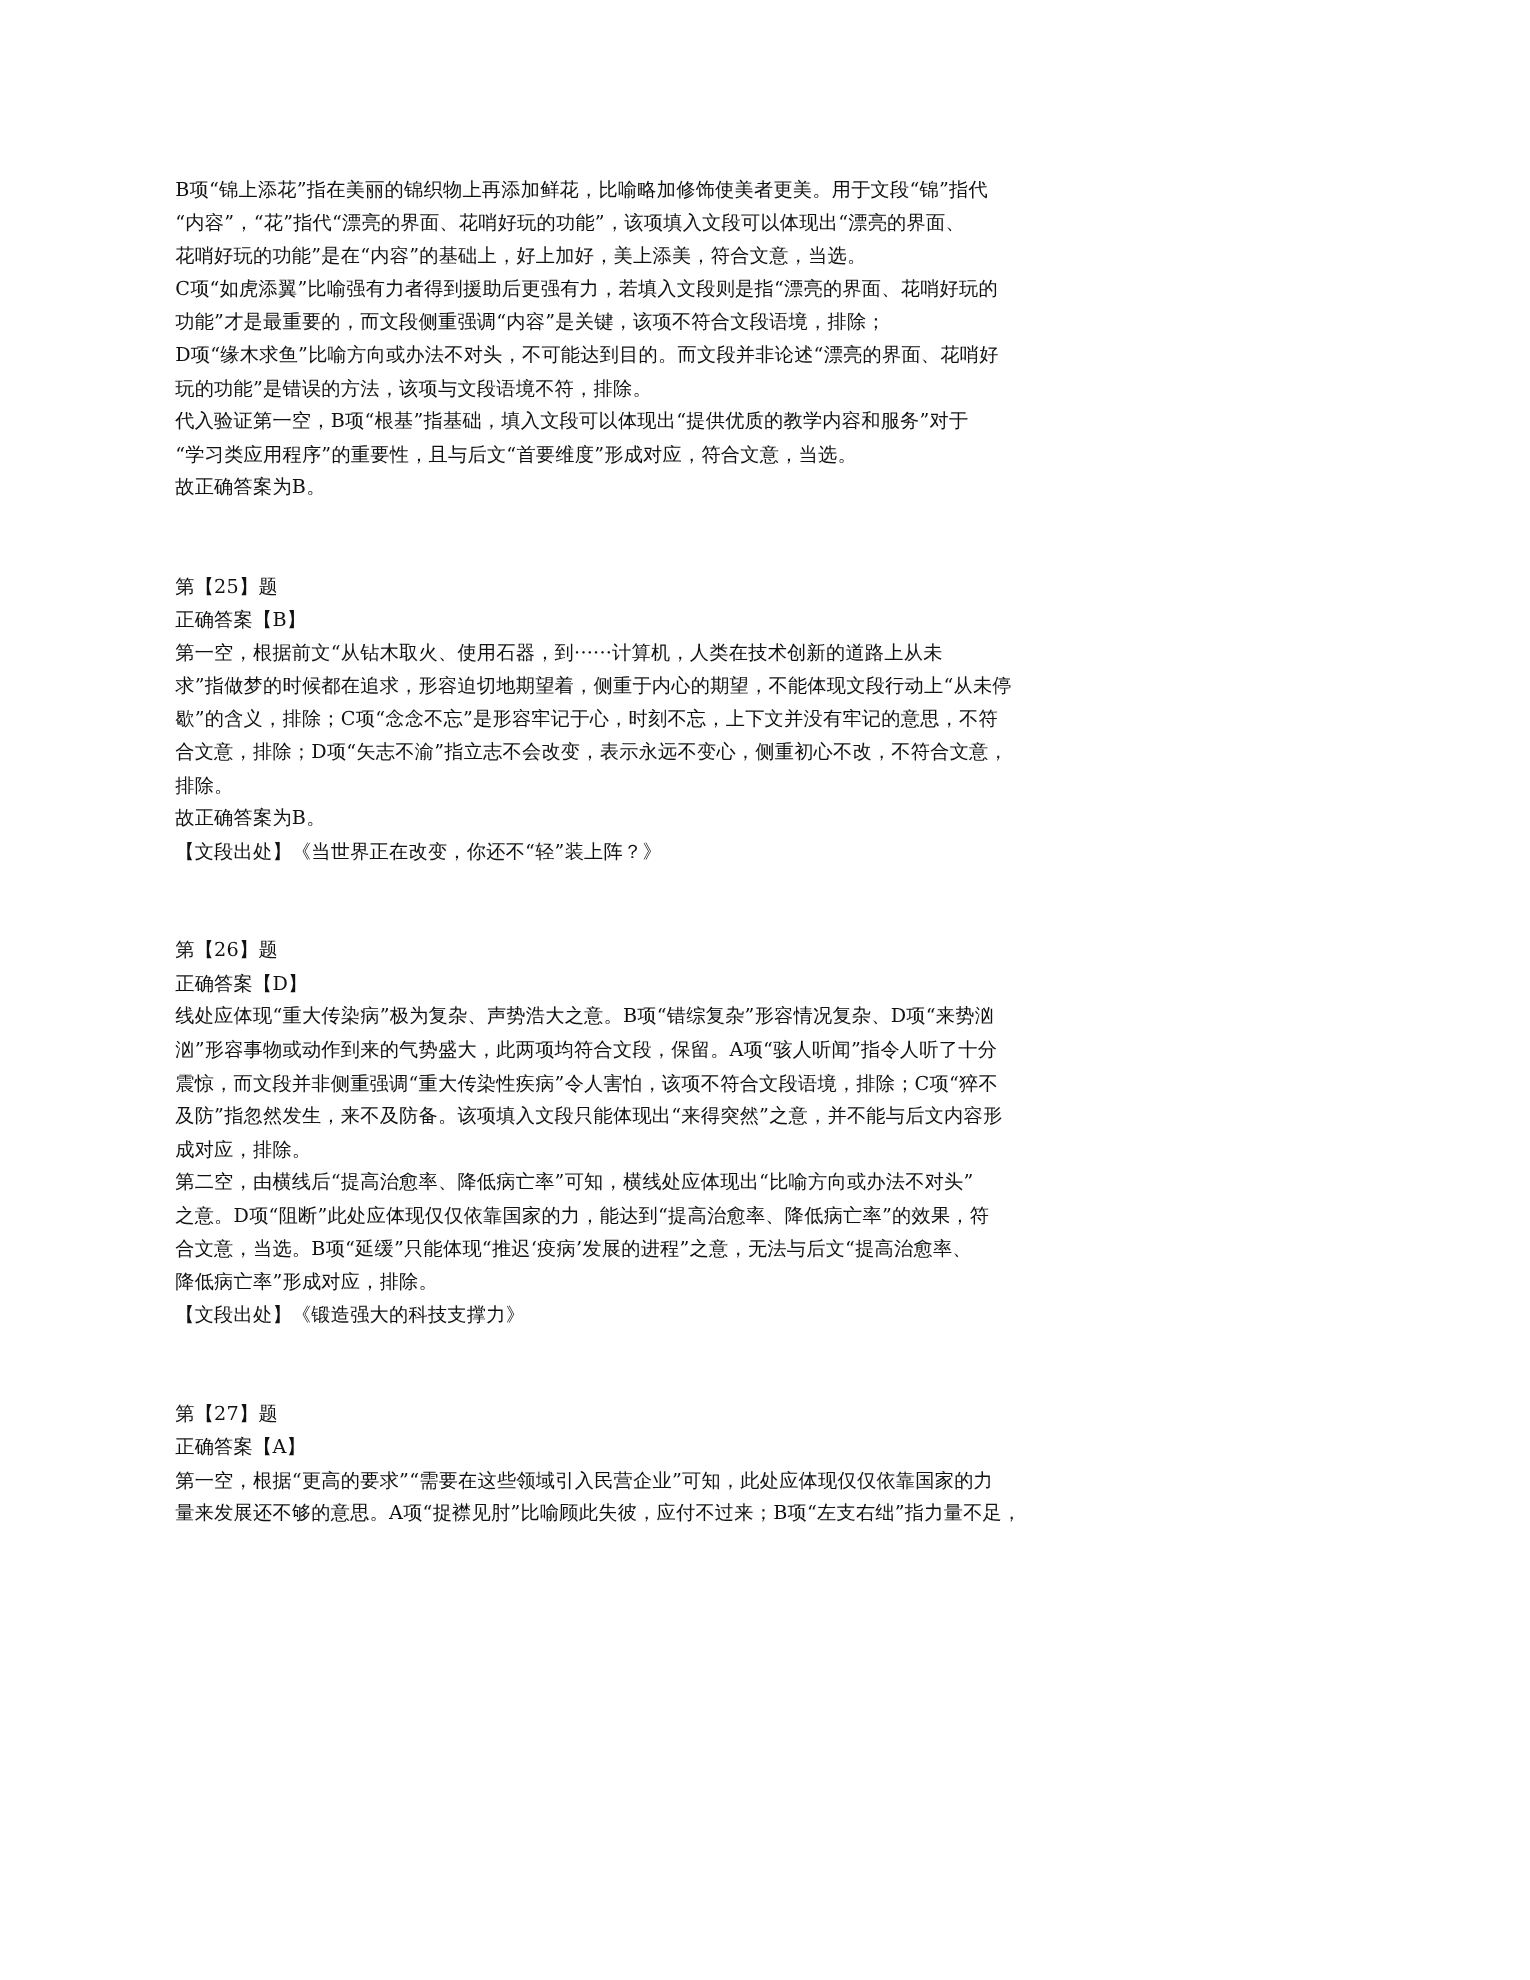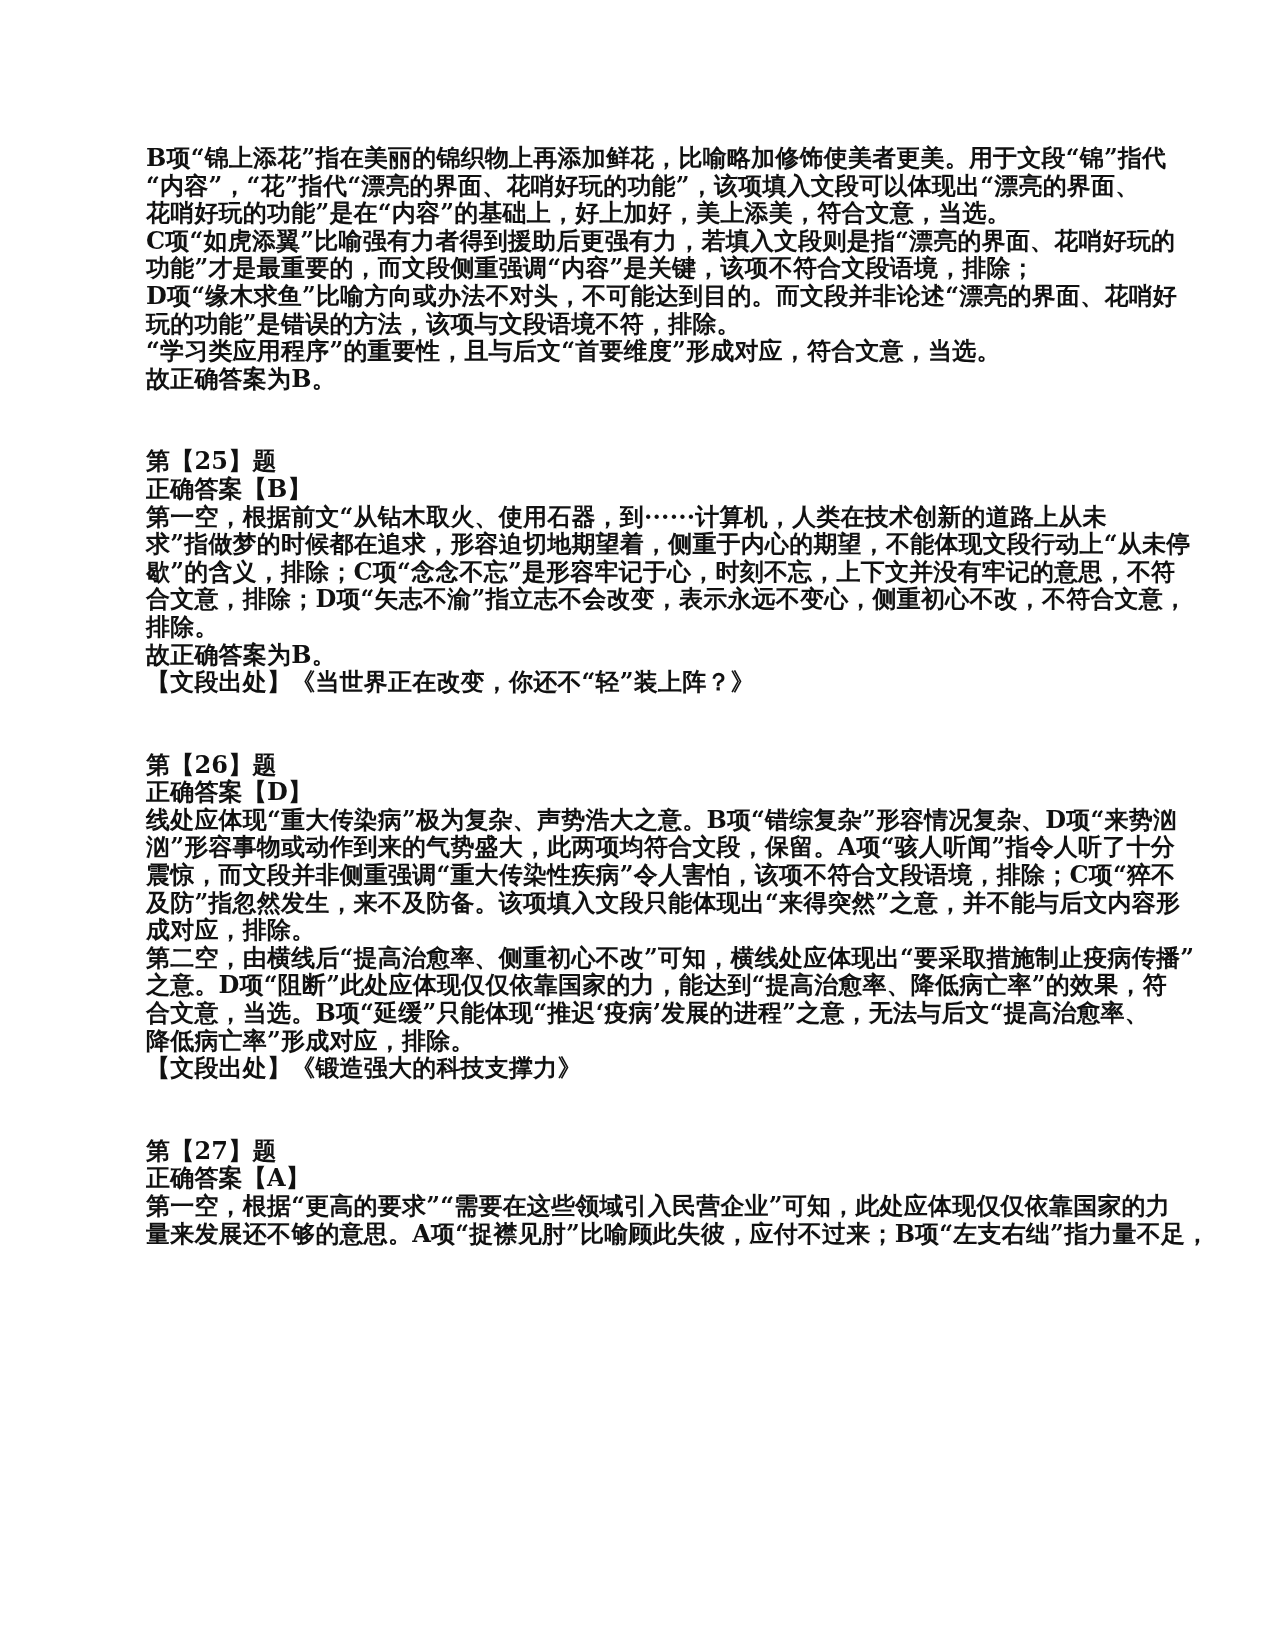--- a/index.html
+++ b/index.html
@@ -15,26 +15,25 @@
       font-family: "DejaVu Serif", "Liberation Serif", serif;
       color: #111111;
     }
     .page {
       position: absolute;
       left: 146px;
       top: 144px;
       width: 990px;
     }
     .line {
-      font-size: 24px;
+      font-size: 16px;
       line-height: 27.6px;
       height: 27.6px;
       white-space: nowrap;
       letter-spacing: 0.2px;
-      font-weight: bold;
     }
     .gap-lg {
       height: 55px;
     }
     .section {
       margin: 0;
     }
   </style>
 </head>
 <body>
@@ -42,20 +41,21 @@
 <div class="page">
 
   <div class="section">
     <div class="line">B项“锦上添花”指在美丽的锦织物上再添加鲜花，比喻略加修饰使美者更美。用于文段“锦”指代</div>
     <div class="line">“内容”，“花”指代“漂亮的界面、花哨好玩的功能”，该项填入文段可以体现出“漂亮的界面、</div>
     <div class="line">花哨好玩的功能”是在“内容”的基础上，好上加好，美上添美，符合文意，当选。</div>
     <div class="line">C项“如虎添翼”比喻强有力者得到援助后更强有力，若填入文段则是指“漂亮的界面、花哨好玩的</div>
     <div class="line">功能”才是最重要的，而文段侧重强调“内容”是关键，该项不符合文段语境，排除；</div>
     <div class="line">D项“缘木求鱼”比喻方向或办法不对头，不可能达到目的。而文段并非论述“漂亮的界面、花哨好</div>
     <div class="line">玩的功能”是错误的方法，该项与文段语境不符，排除。</div>
+    <div class="line">代入验证第一空，B项“根基”指基础，填入文段可以体现出“提供优质的教学内容和服务”对于</div>
     <div class="line">“学习类应用程序”的重要性，且与后文“首要维度”形成对应，符合文意，当选。</div>
     <div class="line">故正确答案为B。</div>
   </div>
 
   <div class="gap-lg"></div>
 
   <div class="section">
     <div class="line">第【25】题</div>
     <div class="line">正确答案【B】</div>
     <div class="line">第一空，根据前文“从钻木取火、使用石器，到······计算机，人类在技术创新的道路上从未</div>
@@ -70,21 +70,21 @@
   <div class="gap-lg"></div>
 
   <div class="section">
     <div class="line">第【26】题</div>
     <div class="line">正确答案【D】</div>
     <div class="line">线处应体现“重大传染病”极为复杂、声势浩大之意。B项“错综复杂”形容情况复杂、D项“来势汹</div>
     <div class="line">汹”形容事物或动作到来的气势盛大，此两项均符合文段，保留。A项“骇人听闻”指令人听了十分</div>
     <div class="line">震惊，而文段并非侧重强调“重大传染性疾病”令人害怕，该项不符合文段语境，排除；C项“猝不</div>
     <div class="line">及防”指忽然发生，来不及防备。该项填入文段只能体现出“来得突然”之意，并不能与后文内容形</div>
     <div class="line">成对应，排除。</div>
-    <div class="line">第二空，由横线后“提高治愈率、侧重初心不改”可知，横线处应体现出“要采取措施制止疫病传播”</div>
+    <div class="line">第二空，由横线后“提高治愈率、降低病亡率”可知，横线处应体现出“比喻方向或办法不对头”</div>
     <div class="line">之意。D项“阻断”此处应体现仅仅依靠国家的力，能达到“提高治愈率、降低病亡率”的效果，符</div>
     <div class="line">合文意，当选。B项“延缓”只能体现“推迟‘疫病’发展的进程”之意，无法与后文“提高治愈率、</div>
     <div class="line">降低病亡率”形成对应，排除。</div>
     <div class="line">【文段出处】《锻造强大的科技支撑力》</div>
   </div>
 
   <div class="gap-lg"></div>
 
   <div class="section">
     <div class="line">第【27】题</div>

